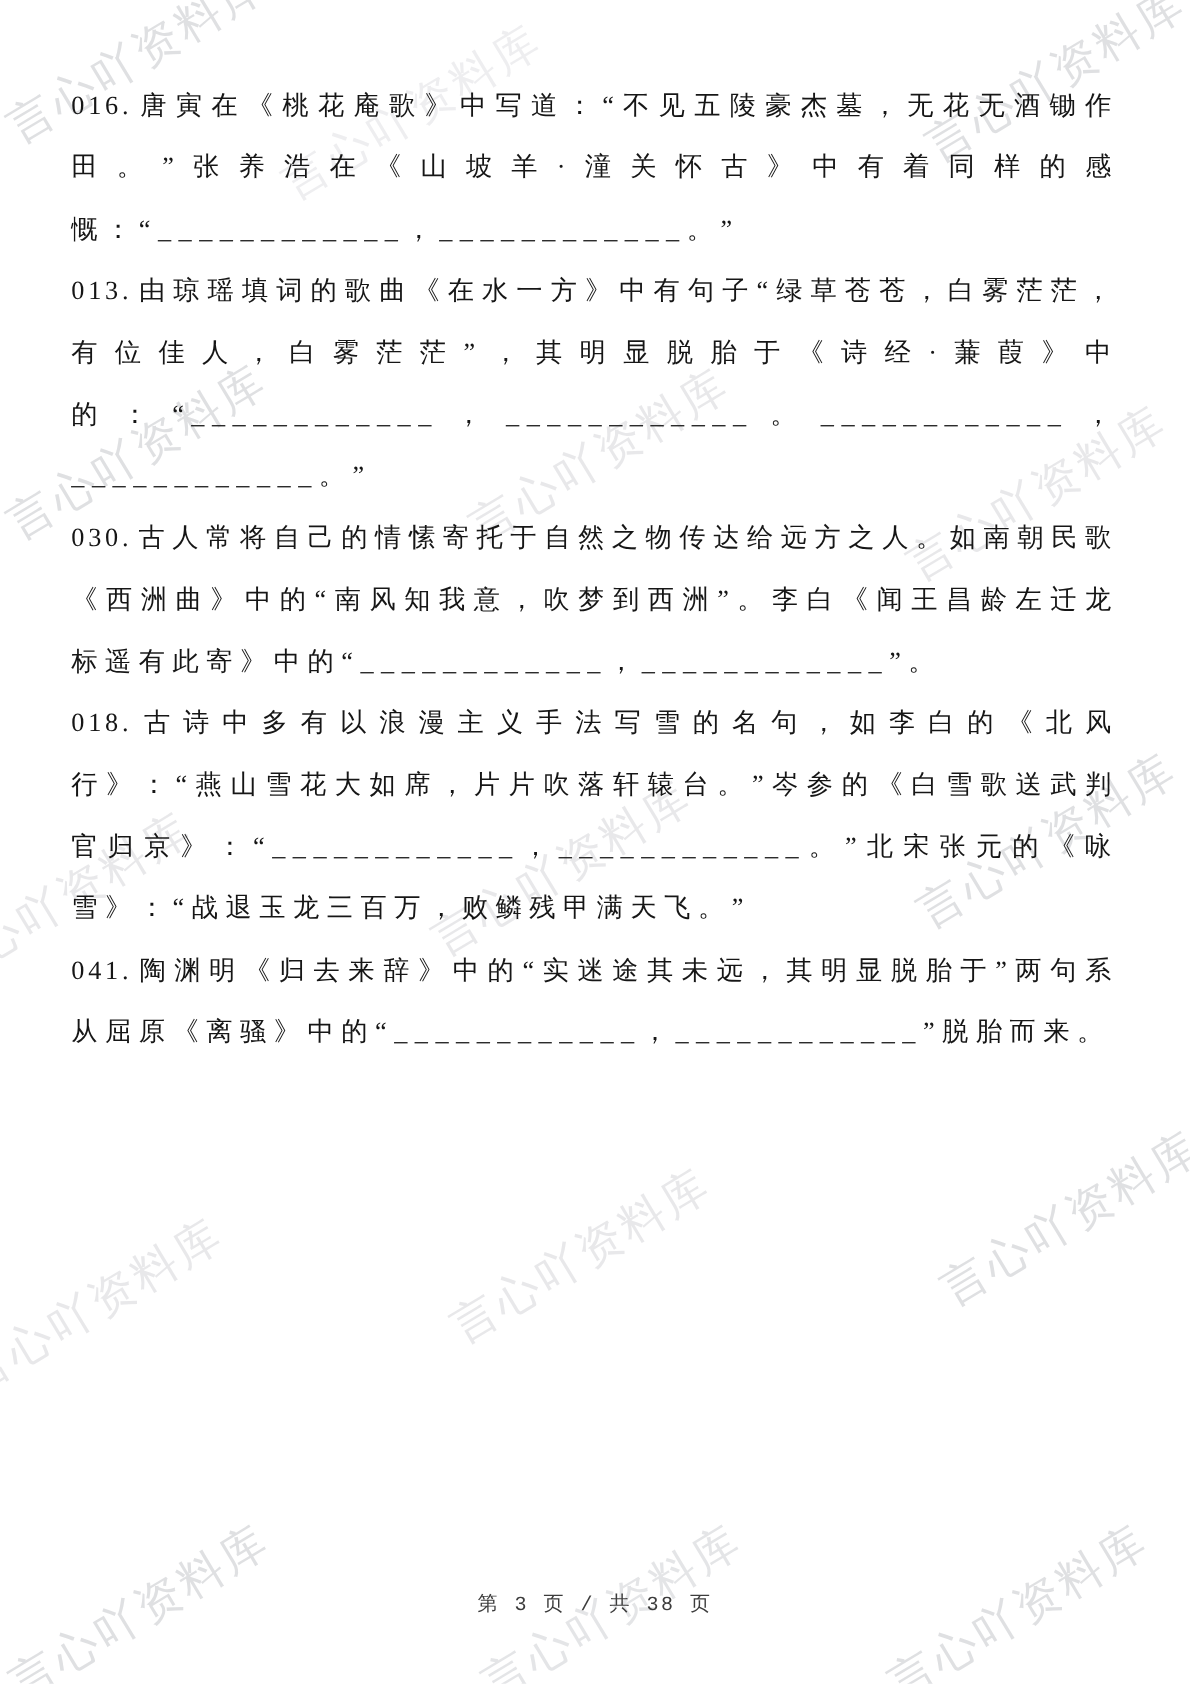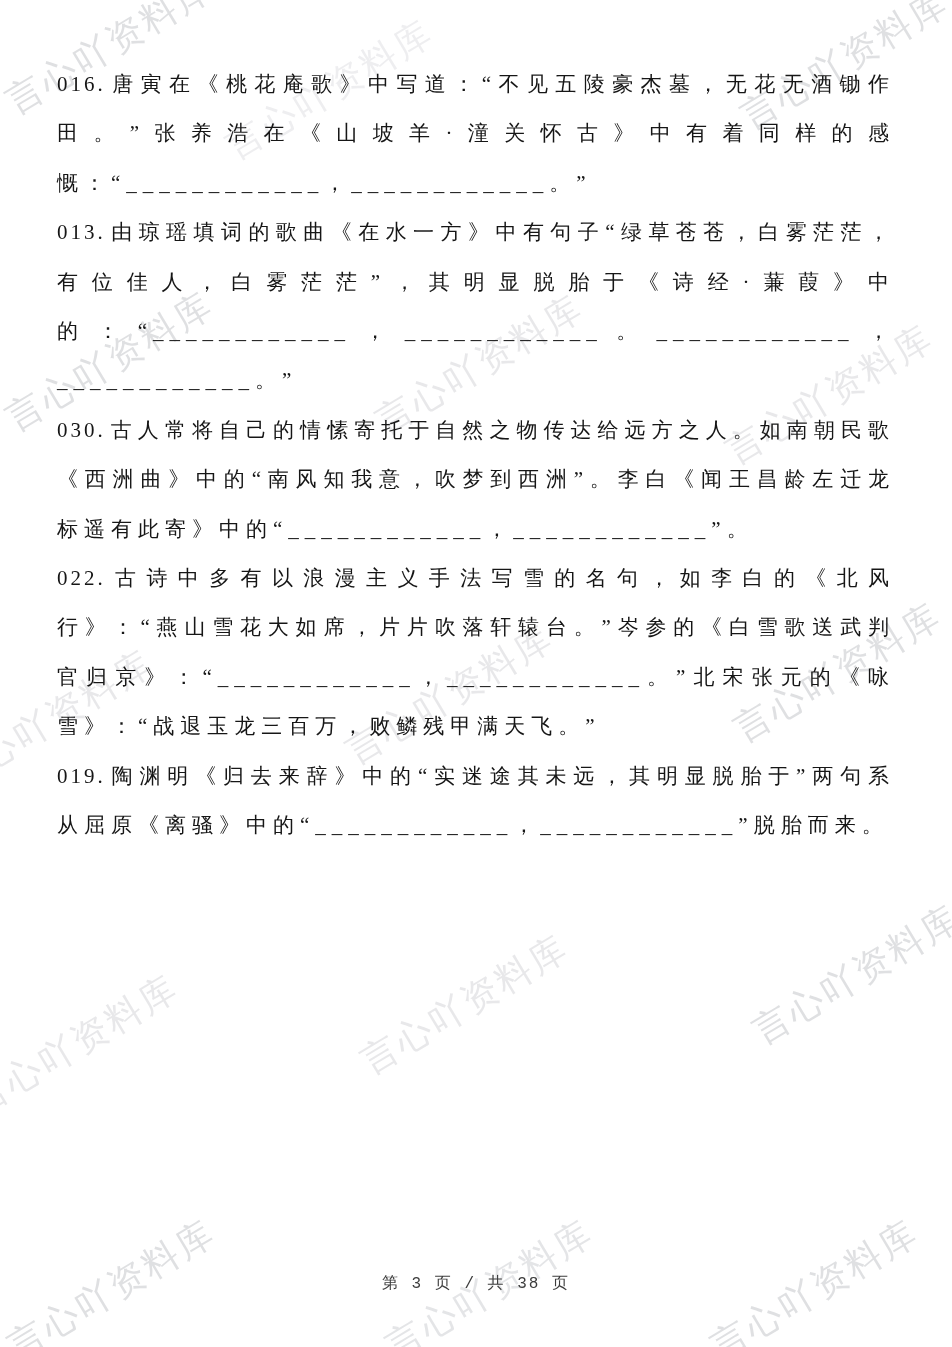--- a/index.html
+++ b/index.html
@@ -103,21 +103,21 @@
     <div class="wm wm12">言心吖资料库</div>
     <div class="wm wm13">言心吖资料库</div>
     <div class="wm wm14">言心吖资料库</div>
     <div class="wm wm15">言心吖资料库</div>
   </div>
 
   <main class="content">
     <p class="q"><span class="qnum">016.</span><span class="qtext">唐寅在《桃花庵歌》中写道：“不见五陵豪杰墓，无花无酒锄作田。”张养浩在《山坡羊·潼关怀古》中有着同样的感慨：“____________，____________。”</span></p>
     <p class="q"><span class="qnum">013.</span><span class="qtext">由琼瑶填词的歌曲《在水一方》中有句子“绿草苍苍，白雾茫茫，有位佳人，白雾茫茫”，其明显脱胎于《诗经·蒹葭》中的：“____________，____________。____________，____________。”</span></p>
     <p class="q"><span class="qnum">030.</span><span class="qtext">古人常将自己的情愫寄托于自然之物传达给远方之人。如南朝民歌《西洲曲》中的“南风知我意，吹梦到西洲”。李白《闻王昌龄左迁龙标遥有此寄》中的“____________，____________”。</span></p>
-    <p class="q"><span class="qnum">022.</span><span class="qtext">古诗中多有以浪漫主义手法写雪的名句，如李白的《北风行》：“燕山雪花大如席，片片吹落轩辕台。”岑参的《白雪歌送武判官归京》：“____________，____________。”北宋张元的《咏雪》：“战退玉龙三百万，败鳞残甲满天飞。”</span></p>
-    <p class="q"><span class="qnum">019.</span><span class="qtext">陶渊明《归去来辞》中的“实迷途其未远，其明显脱胎于”两句系从屈原《离骚》中的“____________，____________”脱胎而来。</span></p>
+    <p class="q"><span class="qnum">018.</span><span class="qtext">古诗中多有以浪漫主义手法写雪的名句，如李白的《北风行》：“燕山雪花大如席，片片吹落轩辕台。”岑参的《白雪歌送武判官归京》：“____________，____________。”北宋张元的《咏雪》：“战退玉龙三百万，败鳞残甲满天飞。”</span></p>
+    <p class="q"><span class="qnum">041.</span><span class="qtext">陶渊明《归去来辞》中的“实迷途其未远，其明显脱胎于”两句系从屈原《离骚》中的“____________，____________”脱胎而来。</span></p>
   </main>
 
   <footer class="footer">
     <span>第 3 页 / 共 38 页</span>
   </footer>
 
 </div>
 
 </body></html>

